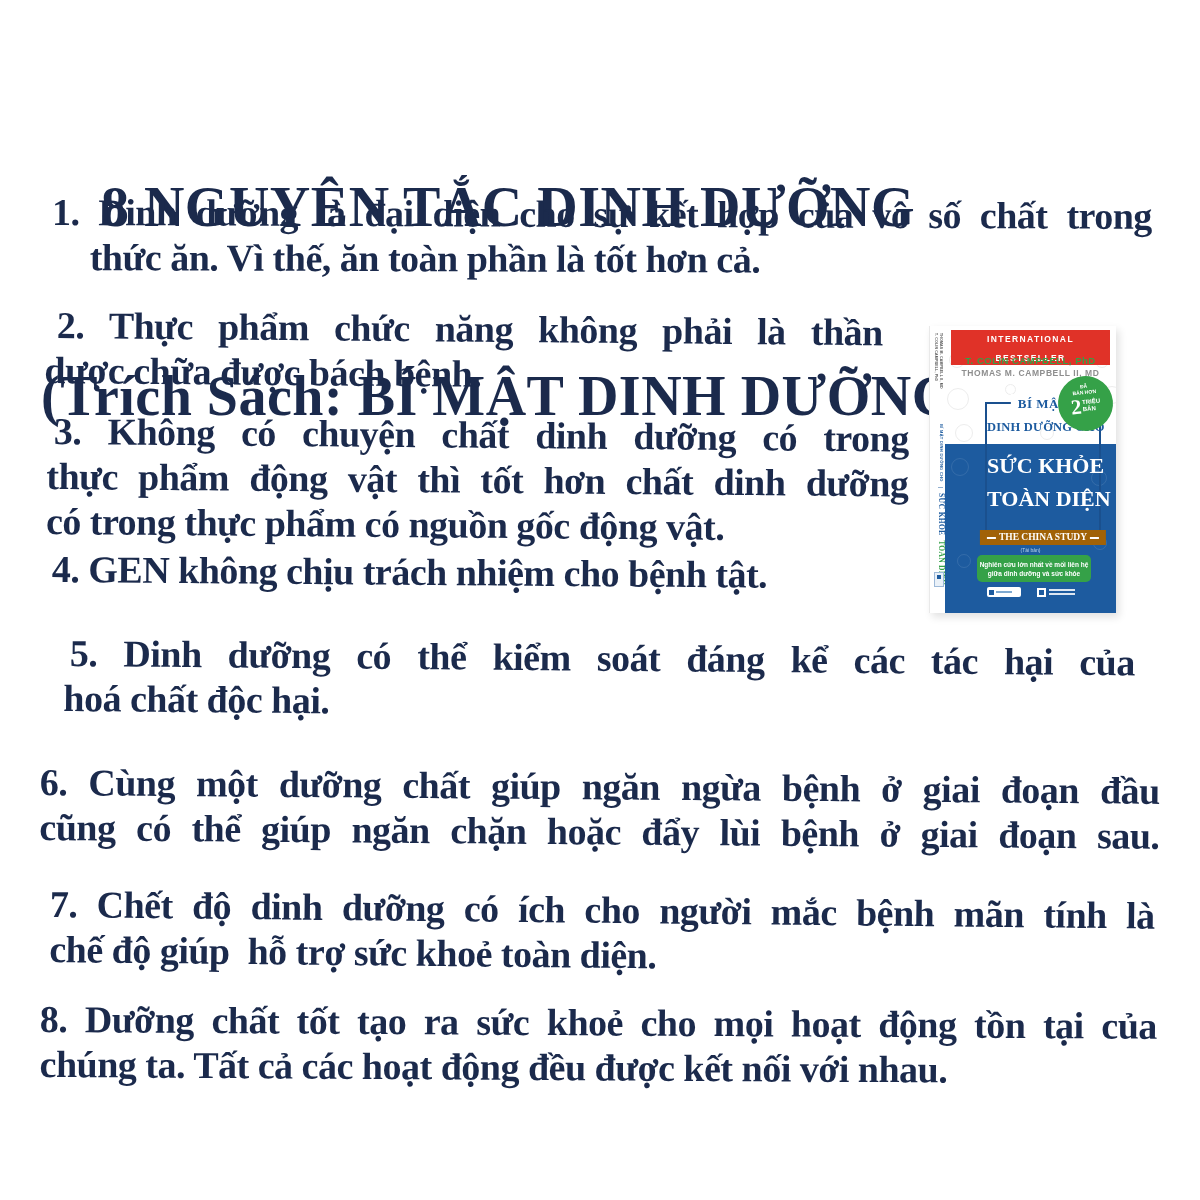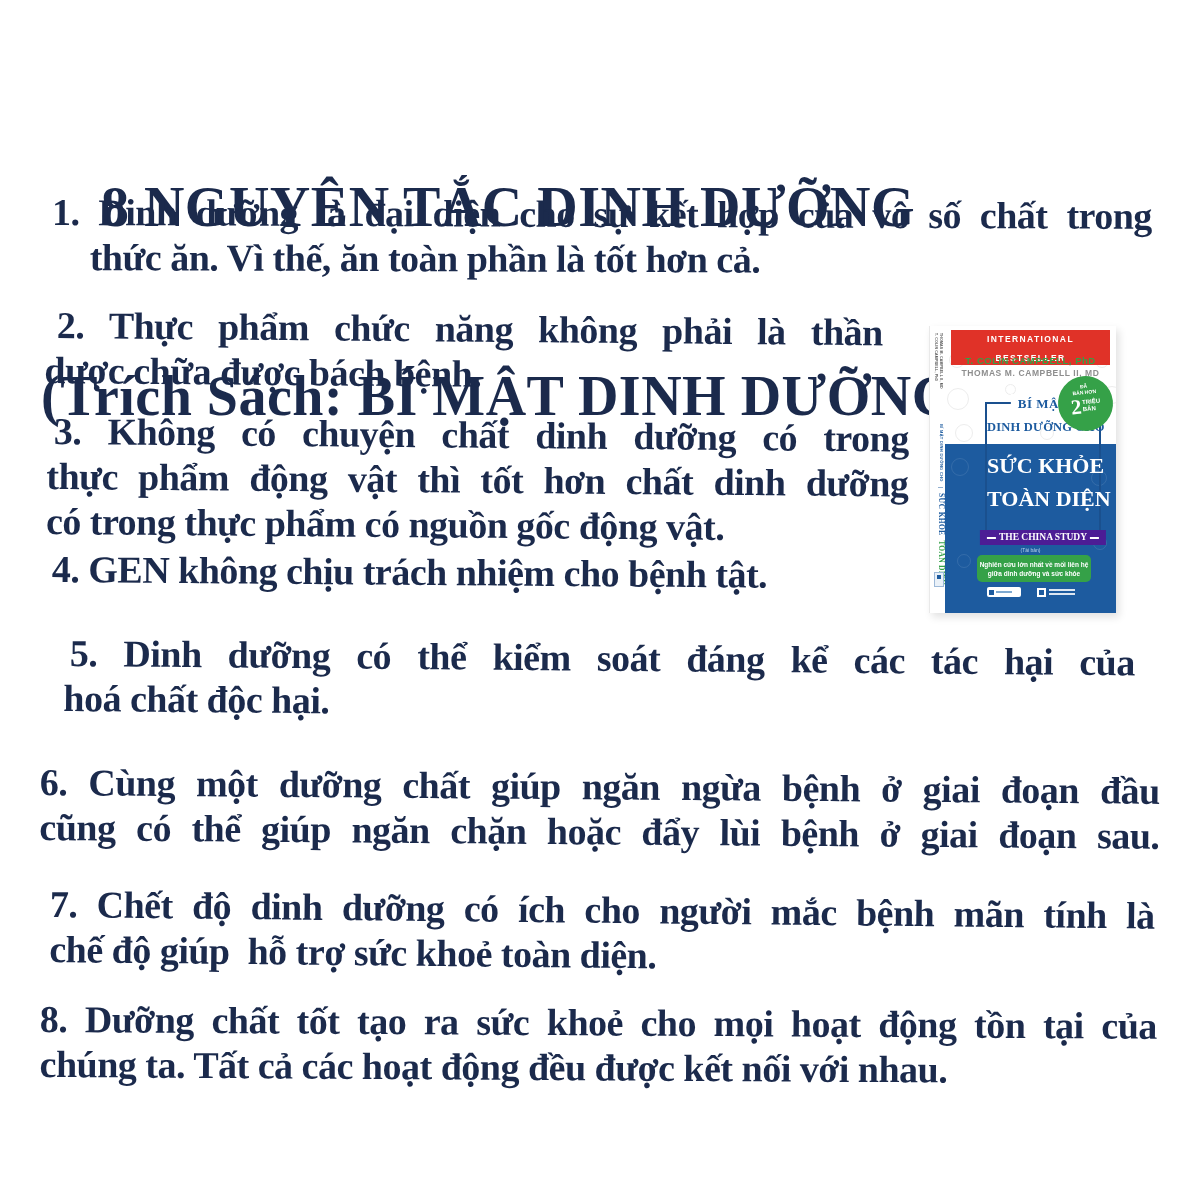--- a/index.html
+++ b/index.html
@@ -67,21 +67,21 @@
 
   .tbox{position:absolute;z-index:3;left:40px;top:76px;width:112px;height:133px;border:2px solid #1a508e;}
   .bimat{position:absolute;top:-10px;left:50%;transform:translateX(-50%);background:#fff;padding:0 7px;
          color:#1d5b9f;font-family:"Liberation Serif",serif;font-weight:bold;font-size:13px;line-height:19px;
          letter-spacing:.5px;white-space:nowrap;}
   .dinhduong{position:absolute;top:16px;left:0;width:100%;text-align:center;color:#1d5b9f;
          font-family:"Liberation Serif",serif;font-weight:bold;font-size:12.5px;letter-spacing:.2px;white-space:nowrap;}
   .big1,.big2{position:absolute;left:0;width:100%;text-align:center;color:#ffffff;
          font-family:"Liberation Serif",serif;font-weight:bold;font-size:22px;white-space:nowrap;}
   .big1{top:49px;} .big2{top:82px;}
-  .china{position:absolute;bottom:-8px;left:50%;transform:translateX(-50%);background:#4c1d95;padding:0 4px;
+  .china{position:absolute;bottom:-8px;left:50%;transform:translateX(-50%);background:#a16207;padding:0 4px;
          color:#fff;font-family:"Liberation Serif",serif;font-weight:bold;font-size:9.5px;line-height:15px;white-space:nowrap;}
   .china::before,.china::after{content:"";display:inline-block;width:9px;height:1.5px;background:#fff;
          vertical-align:middle;margin:0 3px;}
 
   .translator{position:absolute;z-index:2;left:0;top:213px;width:171px;text-align:center;
          color:#cfe3f5;font-style:italic;font-size:6px;}
   .edition{position:absolute;z-index:2;left:0;top:221px;width:171px;text-align:center;color:#b9d2ea;font-size:5px;}
   .tagline{position:absolute;z-index:2;left:32px;top:229px;width:114px;height:27px;background:#35a148;
          border-radius:5px;color:#fff;font-size:6.5px;line-height:9px;font-weight:bold;
          display:flex;flex-direction:column;justify-content:center;text-align:center;}

